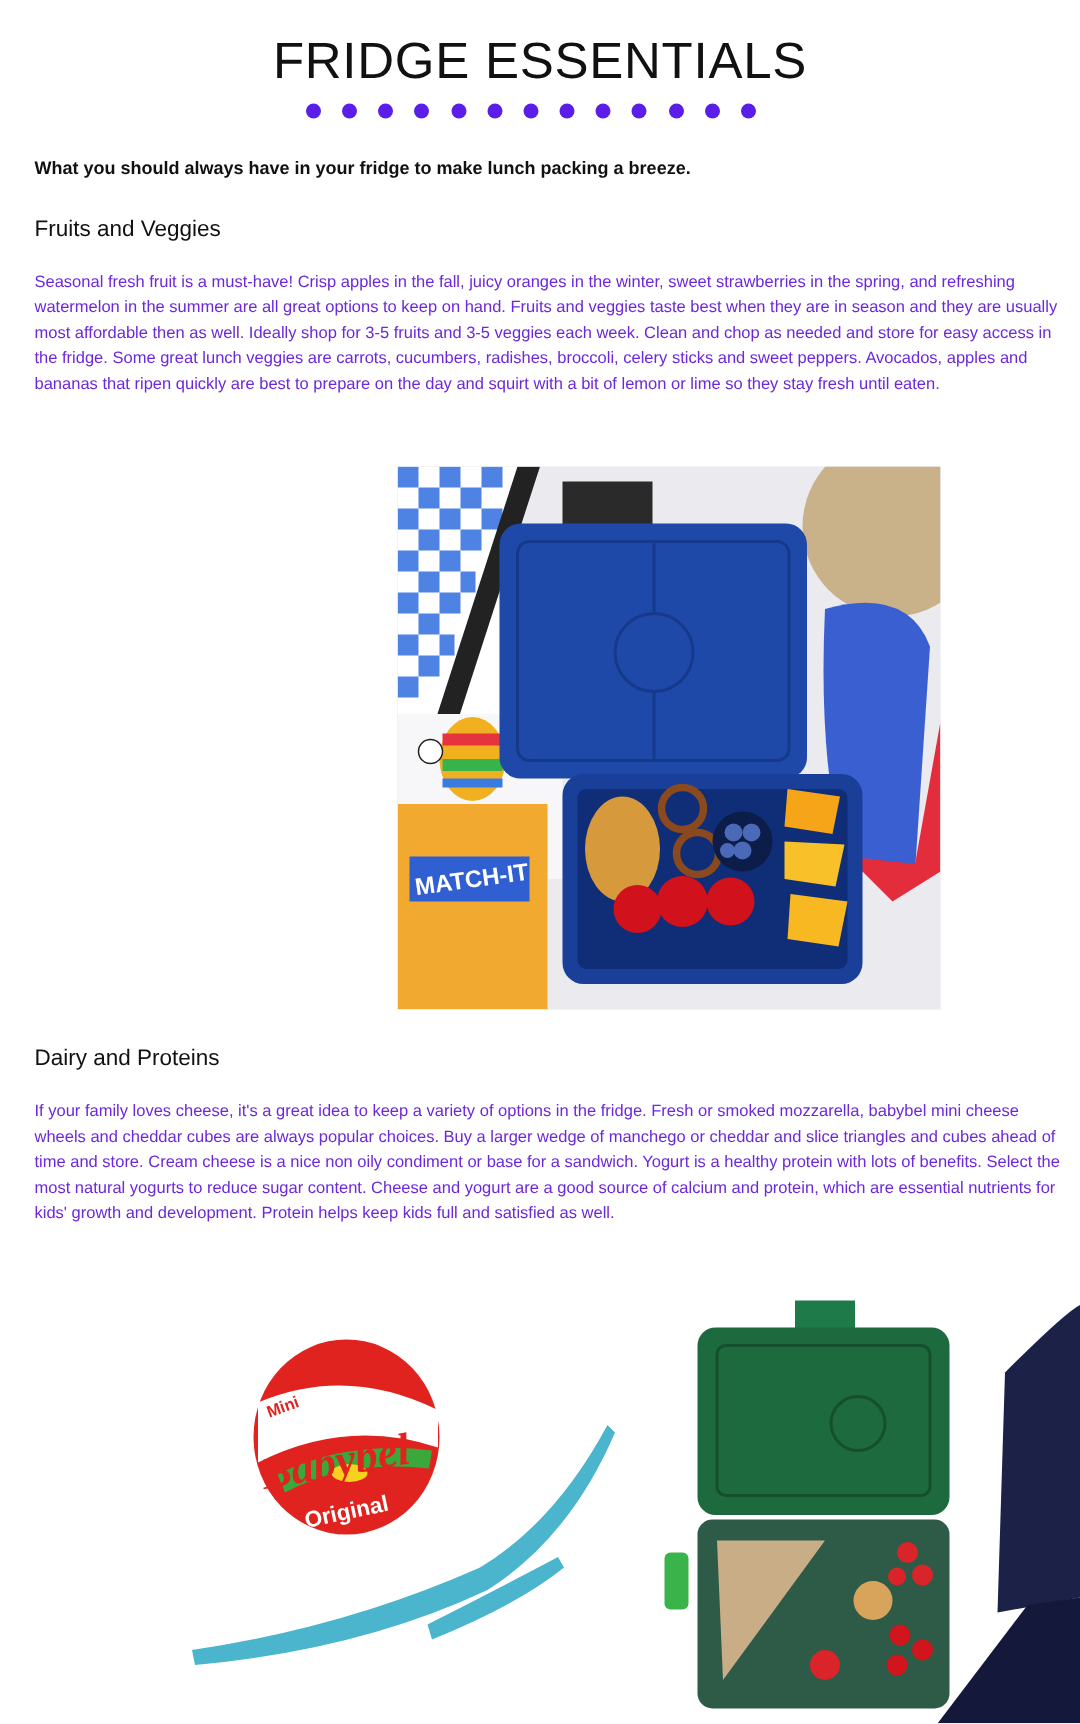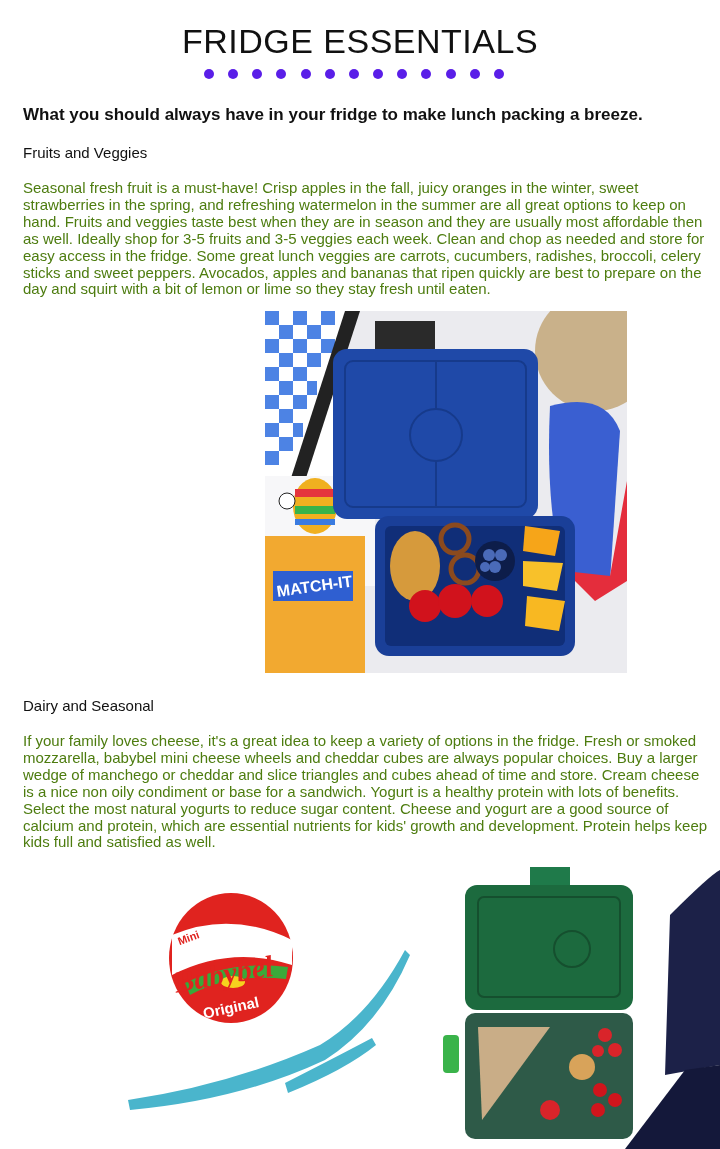--- a/index.html
+++ b/index.html
@@ -1,22 +1,22 @@
 <!DOCTYPE html>
 <html><head>
 <meta charset="utf-8">
 <style>
   html,body{margin:0;padding:0;background:#fff;}
   body{width:720px;height:1149px;position:relative;overflow:hidden;font-family:"Liberation Sans",sans-serif;color:#111;}
   .title{position:absolute;top:22px;left:0;width:720px;text-align:center;font-size:34px;letter-spacing:0.5px;font-weight:400;color:#111;}
   .dots{position:absolute;top:69px;left:204px;width:300px;height:14px;display:flex;justify-content:space-between;}
   .dot{width:10px;height:10px;border-radius:50%;background:#5a1ee8;}
-  .subtitle{position:absolute;top:105px;left:23px;font-size:17px;font-weight:700;}
+  .subtitle{position:absolute;top:105px;left:23px;font-size:12px;font-weight:700;}
   .h2{position:absolute;left:23px;font-size:15px;font-weight:400;}
-  .para{position:absolute;left:23px;width:690px;font-size:15px;line-height:16.9px;color:#4d7c0f;}
+  .para{position:absolute;left:23px;width:690px;font-size:11px;line-height:16.9px;color:#6d28d9;}
   .photo1{position:absolute;left:265px;top:311px;width:362px;height:362px;background:#e8e8ec;overflow:hidden;}
   .photo2{position:absolute;left:110px;top:855px;width:610px;height:294px;overflow:hidden;}
 </style>
 </head>
 <body>
 
 <div class="title">FRIDGE ESSENTIALS</div>
 <div class="dots">
   <span class="dot"></span>
     <span class="dot"></span>
@@ -110,21 +110,21 @@
     <path d="M260 215 L295 220 L290 245 L258 240 Z" fill="#f6a519"></path>
     <path d="M258 250 L298 252 L292 280 L258 275 Z" fill="#f8c12a"></path>
     <path d="M262 285 L300 290 L294 320 L260 315 Z" fill="#f8b822"></path>
 
     <circle cx="160" cy="295" r="16" fill="#d1121c"></circle>
     <circle cx="190" cy="290" r="17" fill="#d1121c"></circle>
     <circle cx="222" cy="290" r="16" fill="#d1121c"></circle>
   </svg>
 </div>
 
-<div class="h2" style="top:697px;">Dairy and Seasonal</div>
+<div class="h2" style="top:697px;">Dairy and Proteins</div>
 <div class="para" style="top:733px;">If your family loves cheese, it's a great idea to keep a variety of options in the fridge. Fresh or smoked mozzarella, babybel mini cheese wheels and cheddar cubes are always popular choices. Buy a larger wedge of manchego or cheddar and slice triangles and cubes ahead of time and store. Cream cheese is a nice non oily condiment or base for a sandwich. Yogurt is a healthy protein with lots of benefits. Select the most natural yogurts to reduce sugar content. Cheese and yogurt are a good source of calcium and protein, which are essential nutrients for kids' growth and development. Protein helps keep kids full and satisfied as well.</div>
 
 <div class="photo2">
   <svg width="610" height="294" viewBox="0 0 610 294">
 
     <g>
       <ellipse cx="121" cy="103" rx="62" ry="65" fill="#e0231f"></ellipse>
       <path d="M62 80 Q121 55 182 85 L182 110 Q121 90 62 120 Z" fill="#fff"></path>
       <path d="M75 128 Q121 105 178 112 L176 124 Q121 118 80 140 Z" fill="#3aa83a"></path>
       <ellipse cx="123" cy="127" rx="12" ry="6" fill="#f6d21e"></ellipse>

